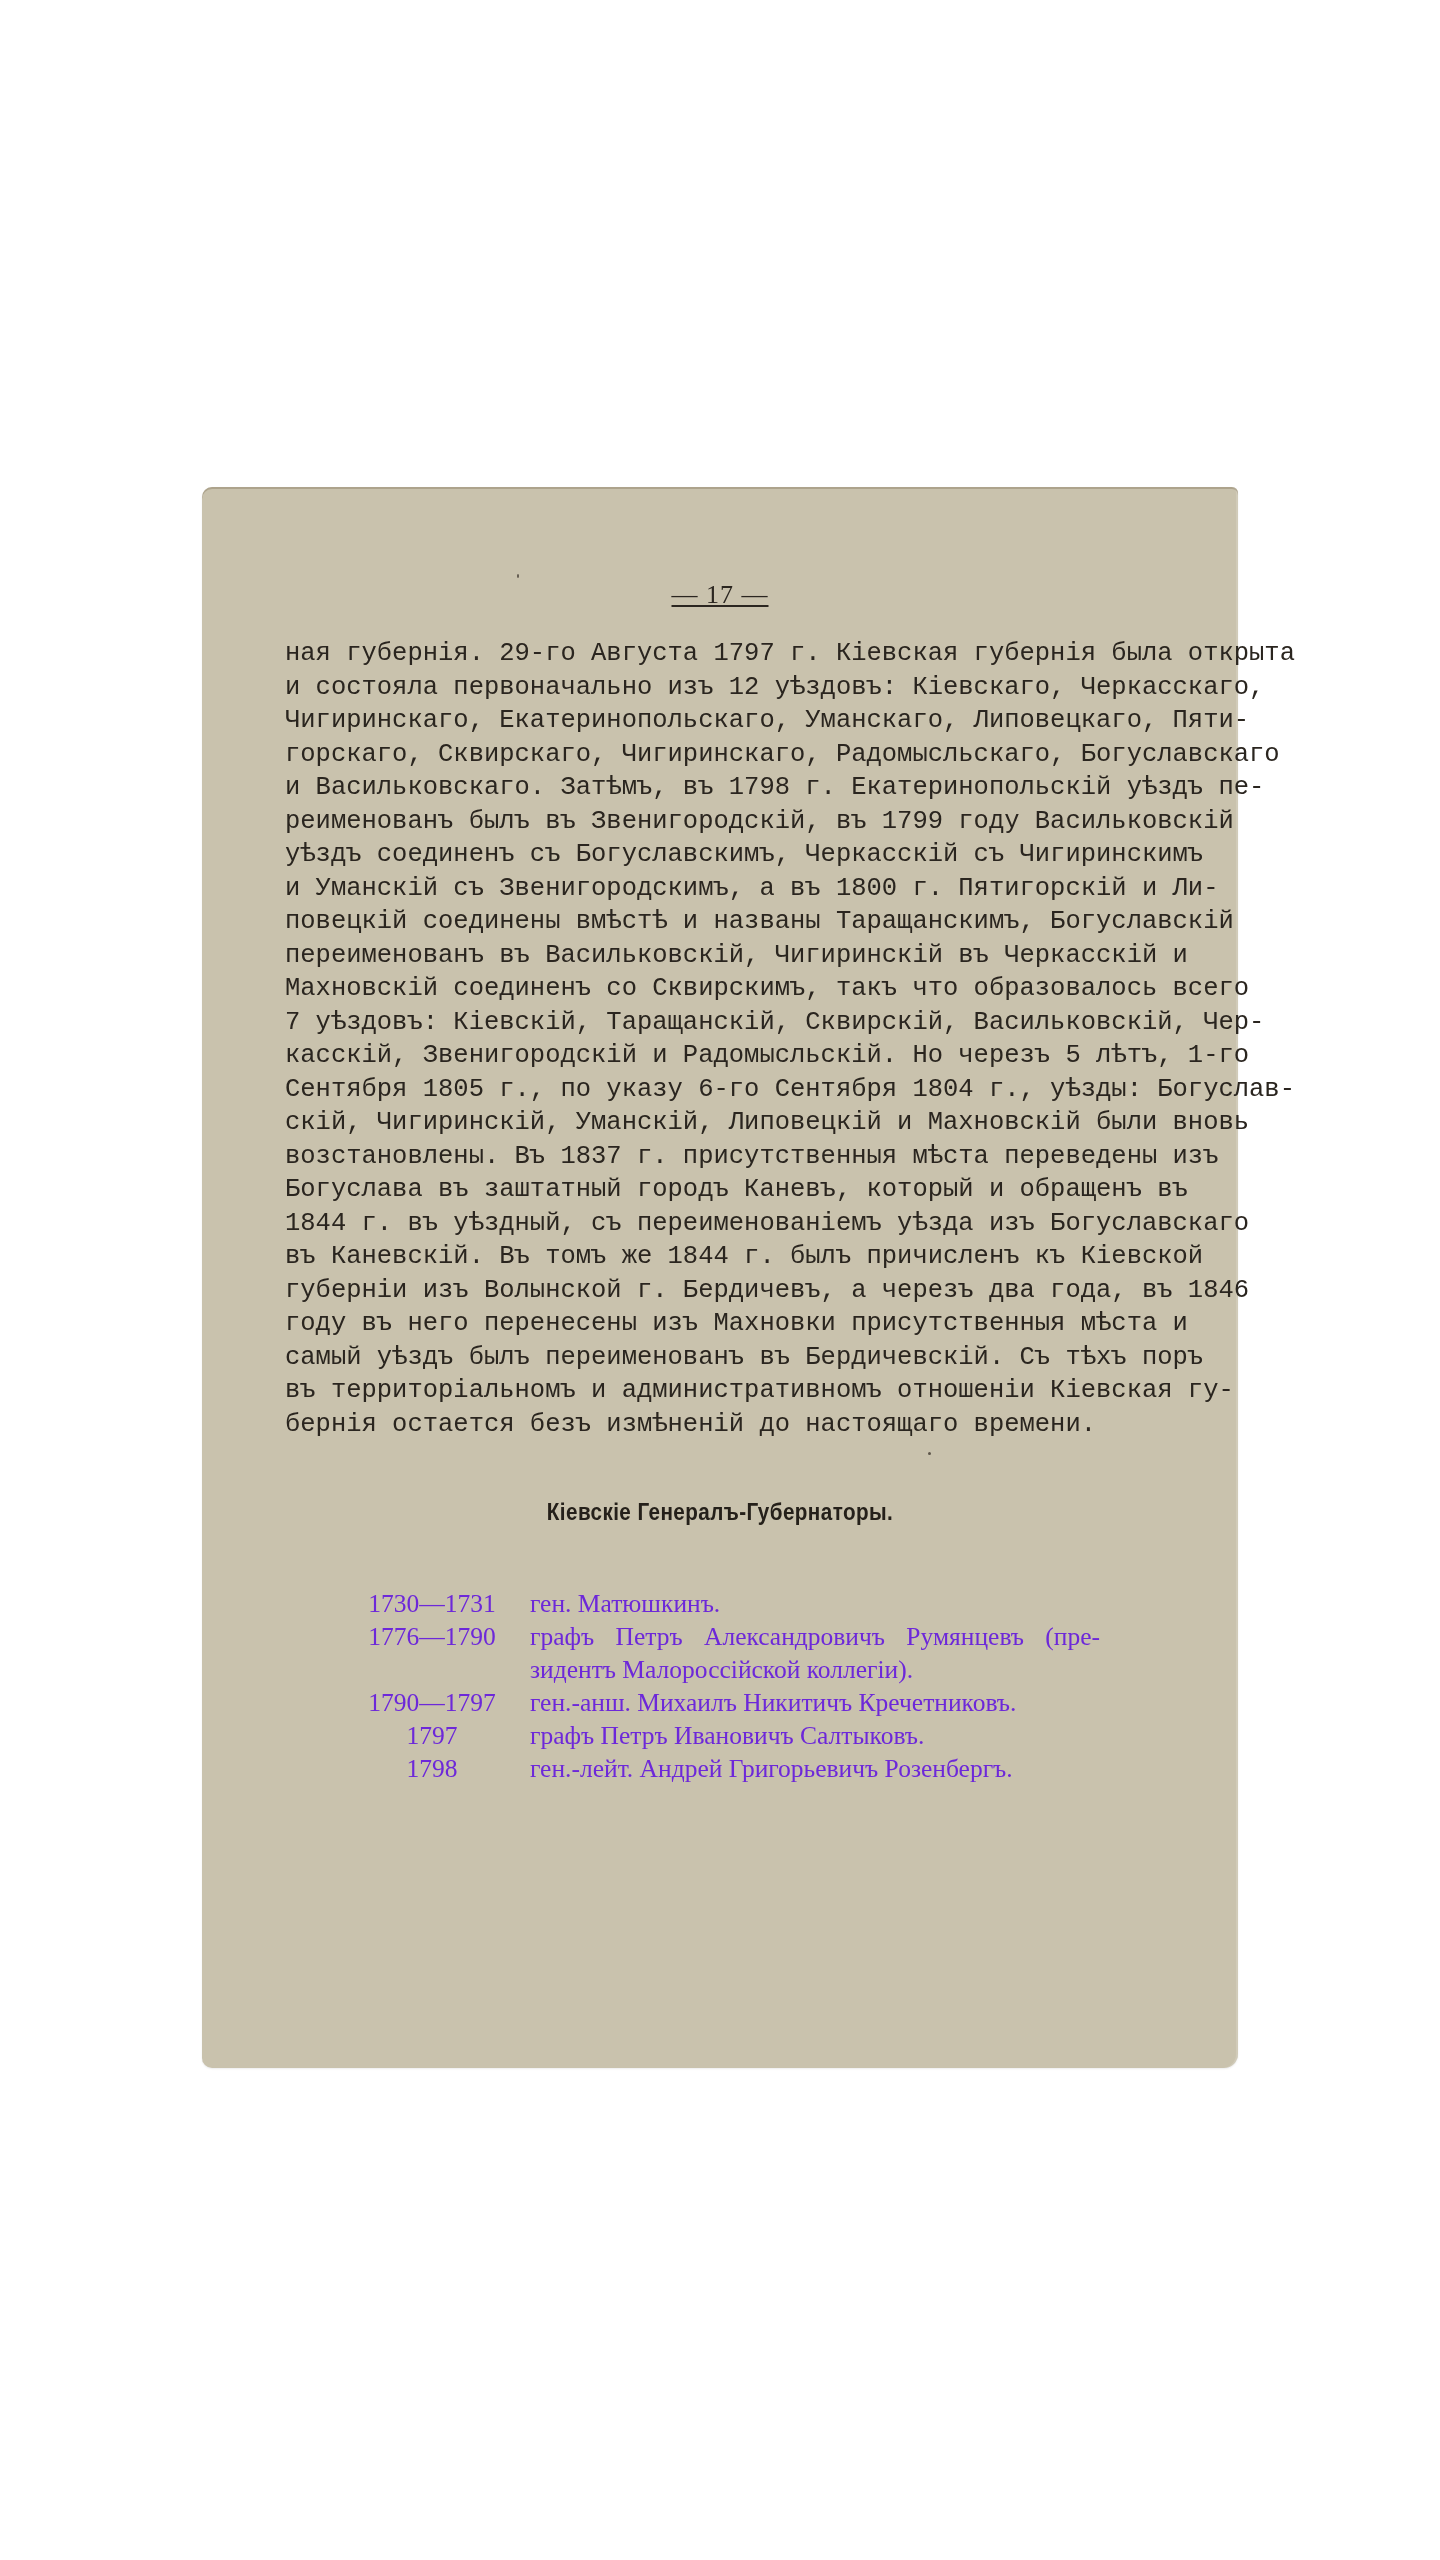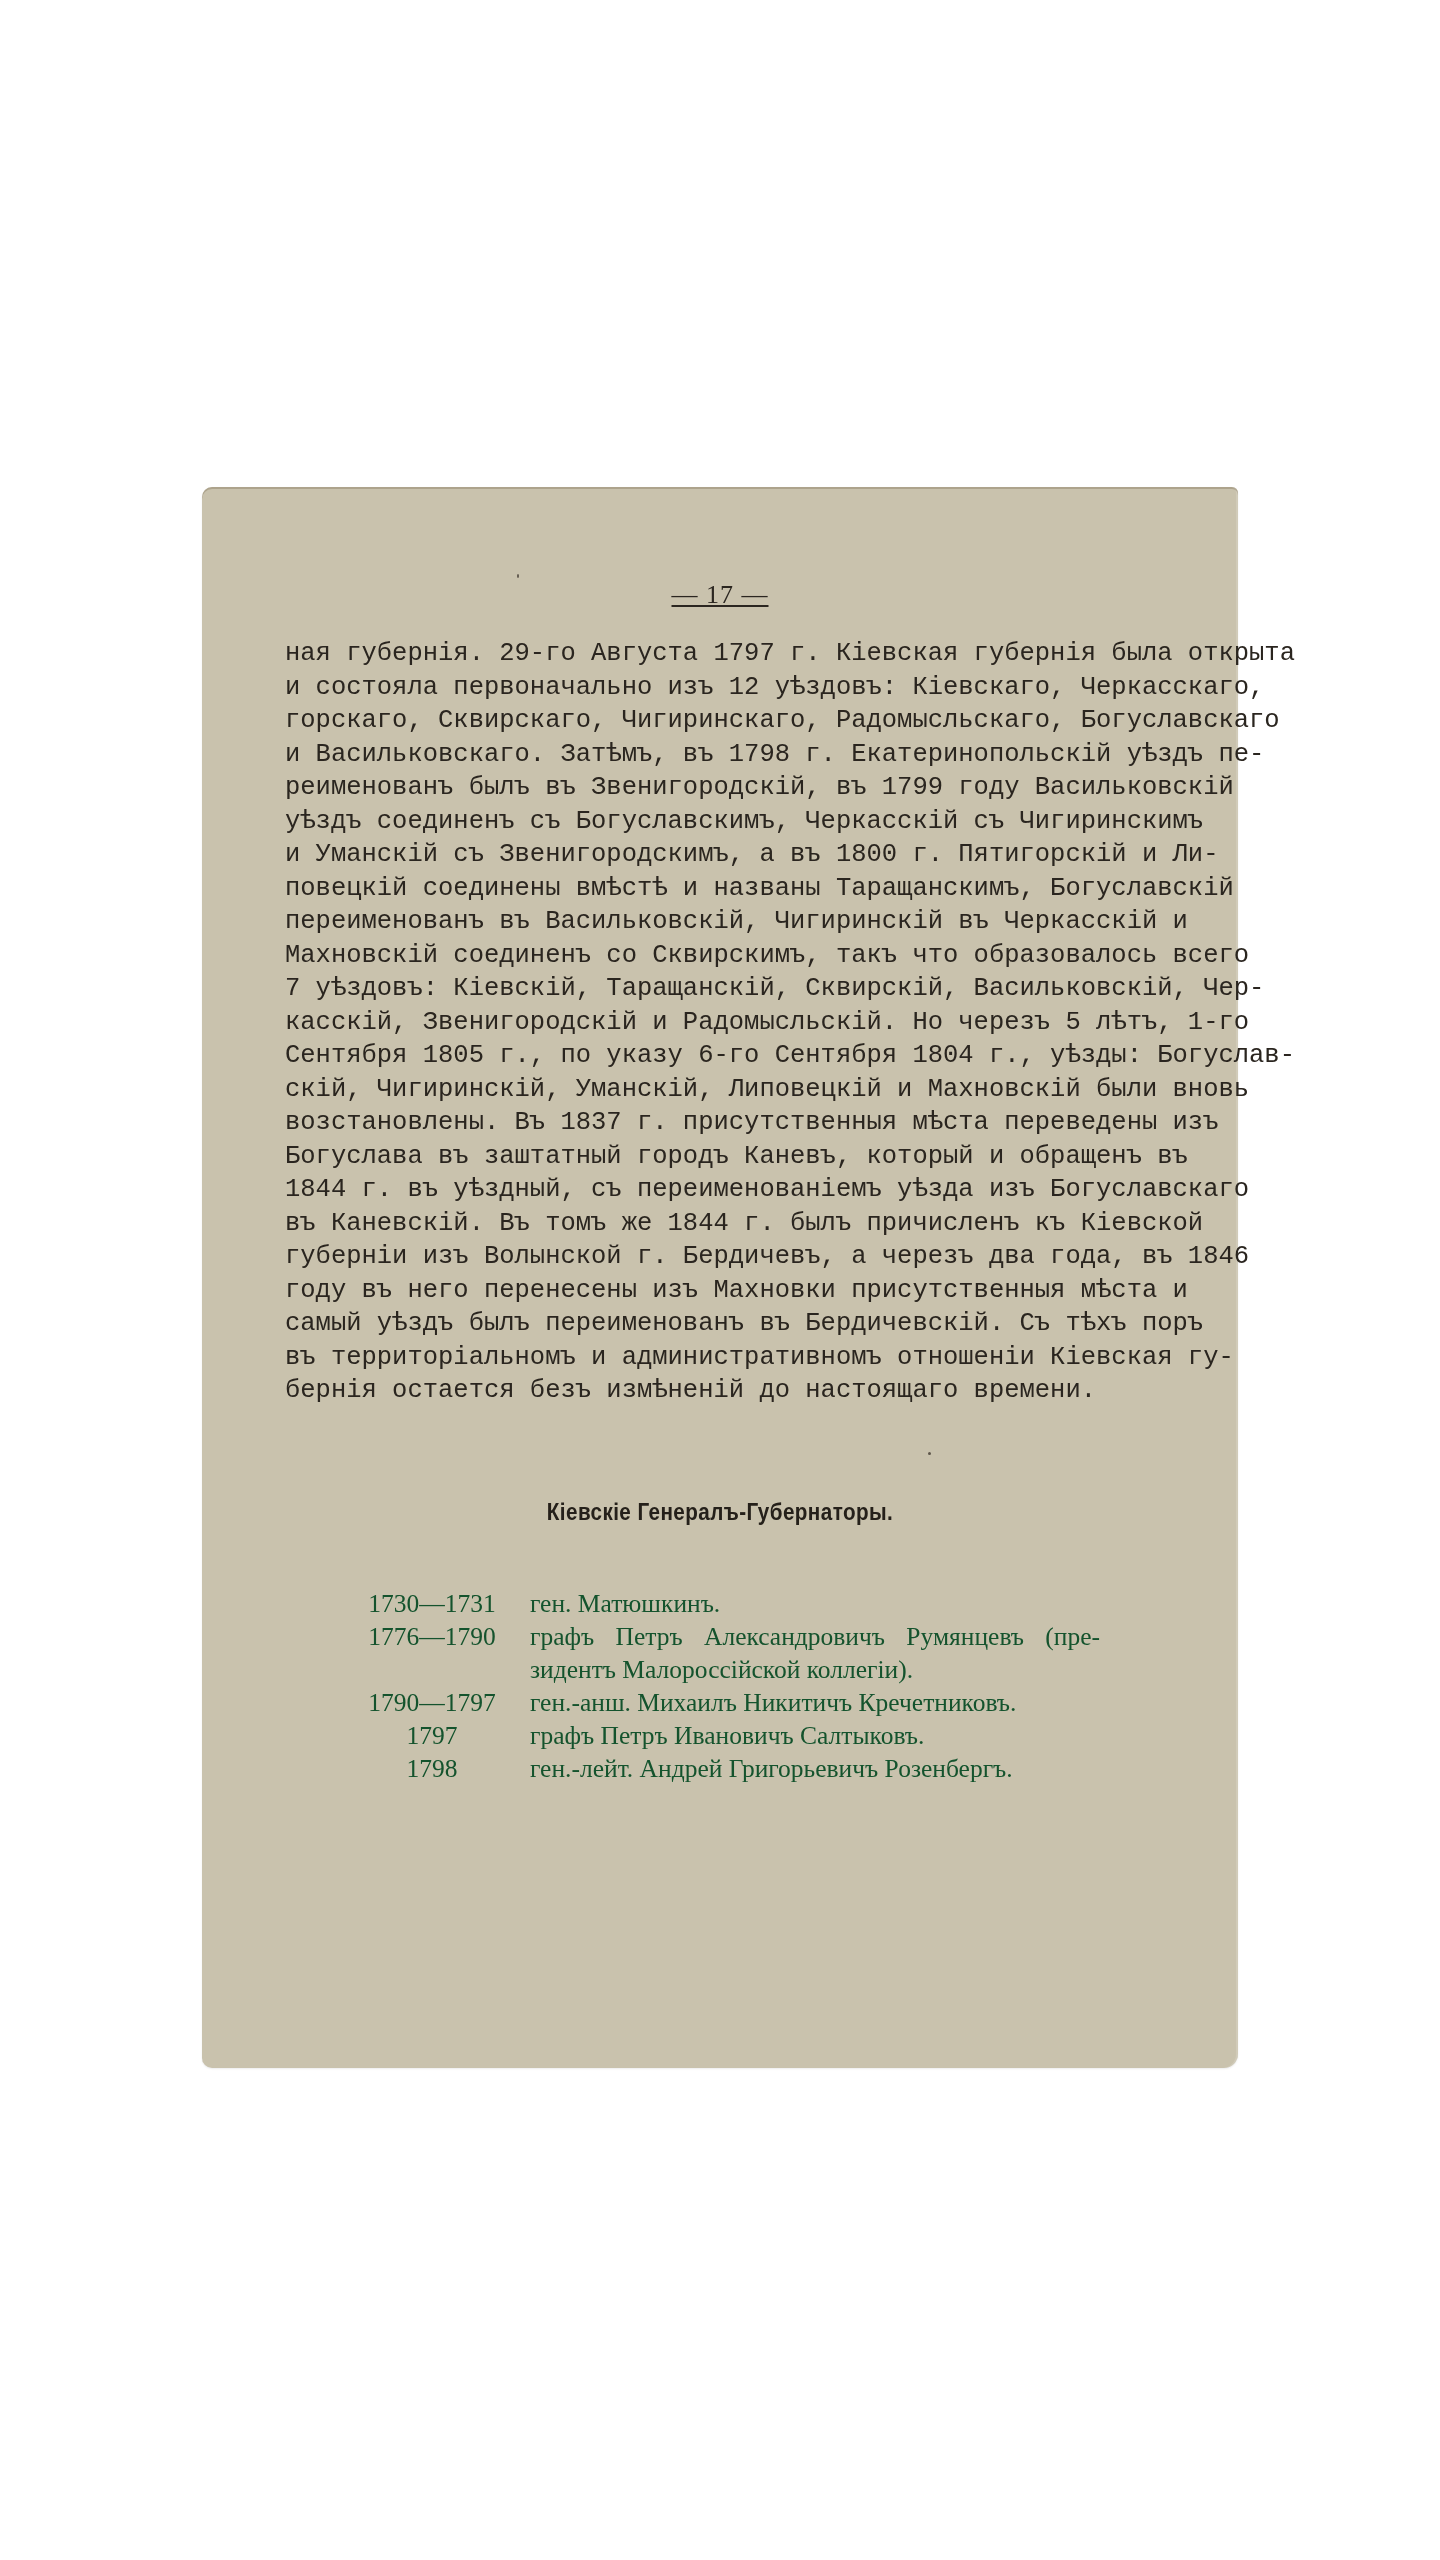--- a/index.html
+++ b/index.html
@@ -29,41 +29,42 @@
   }
   .line.last { text-align-last: left; }
   .heading {
     position: absolute; left: 0; width: 100%; top: 1011px;
     text-align: center; font-family: "Liberation Sans", "DejaVu Sans", sans-serif;
     font-weight: bold; font-size: 24px; color: #25201a; letter-spacing: 0.5px;
     transform: scaleX(0.86);
   }
   .gov-table {
     position: absolute; left: 160px; top: 1100px; width: 760px;
-    color: #14532d; font-size: 25.5px;
+    color: #6d28d9; font-size: 25.5px;
   }
   .gov-row { display: flex; align-items: baseline; }
   .gov-years { width: 140px; text-align: center; flex: none; line-height: 33px; white-space: nowrap; }
   .gov-name  { margin-left: 28px; flex: none; width: 570px; }
   .gov-name .nline { display: block; white-space: nowrap; line-height: 33px; }
   .gov-name .nline.just { text-align: justify; text-align-last: justify; }
   .gov-note { display: block; font-size: 21px; line-height: 27px; white-space: nowrap; }
   .gov-note.just { text-align: justify; text-align-last: justify; }
   .speck { position: absolute; width: 3px; height: 3px; border-radius: 50%; background: #5d554a; }
 </style>
 </head>
 <body>
 
 <div class="page">
 
   <div class="page-number">— 17 —</div>
 
   <div class="body-text">
     <span class="line">ная губернія. 29-го Августа 1797 г. Кіевская губернія была открыта</span>
     <span class="line">и состояла первоначально изъ 12 уѣздовъ: Кіевскаго, Черкасскаго,</span>
+    <span class="line">Чигиринскаго, Екатеринопольскаго, Уманскаго, Липовецкаго, Пяти-</span>
     <span class="line">горскаго, Сквирскаго, Чигиринскаго, Радомысльскаго, Богуславскаго</span>
     <span class="line">и Васильковскаго. Затѣмъ, въ 1798 г. Екатеринопольскій уѣздъ пе-</span>
     <span class="line">реименованъ былъ въ Звенигородскій, въ 1799 году Васильковскій</span>
     <span class="line">уѣздъ соединенъ съ Богуславскимъ, Черкасскій съ Чигиринскимъ</span>
     <span class="line">и Уманскій съ Звенигородскимъ, а въ 1800 г. Пятигорскій и Ли-</span>
     <span class="line">повецкій соединены вмѣстѣ и названы Таращанскимъ, Богуславскій</span>
     <span class="line">переименованъ въ Васильковскій, Чигиринскій въ Черкасскій и</span>
     <span class="line">Махновскій соединенъ со Сквирскимъ, такъ что образовалось всего</span>
     <span class="line">7 уѣздовъ: Кіевскій, Таращанскій, Сквирскій, Васильковскій, Чер-</span>
     <span class="line">касскій, Звенигородскій и Радомысльскій. Но черезъ 5 лѣтъ, 1-го</span>

